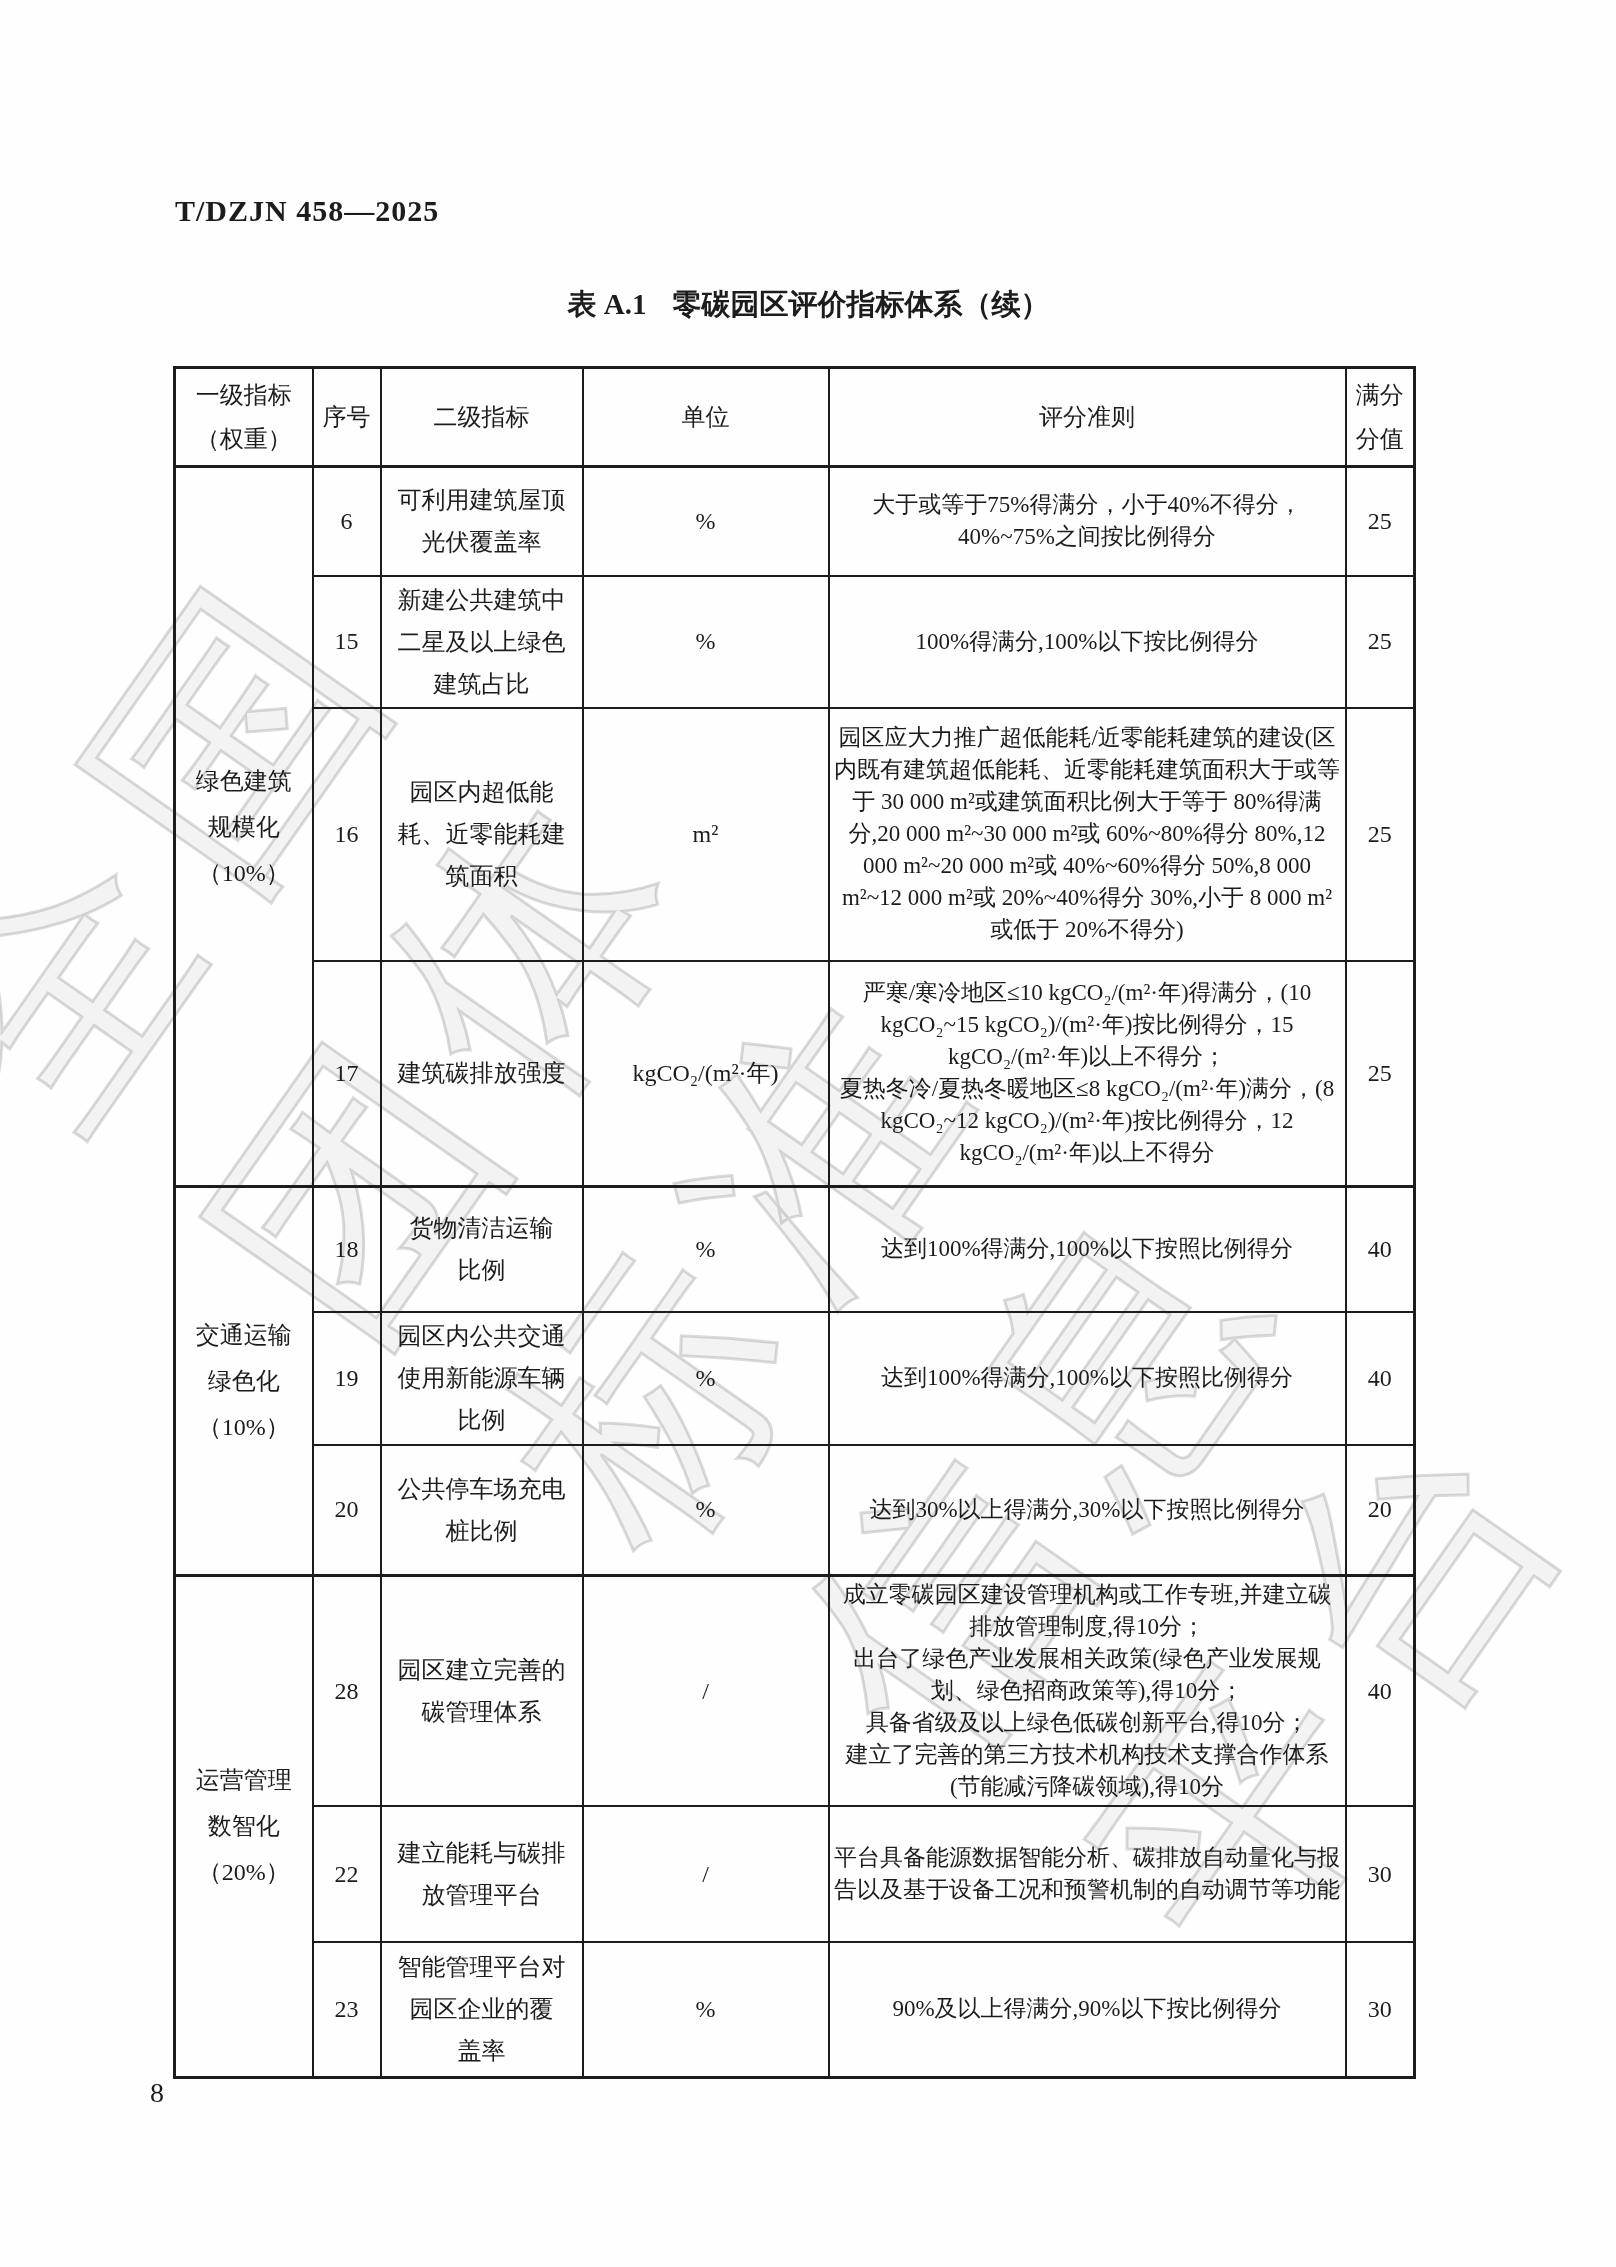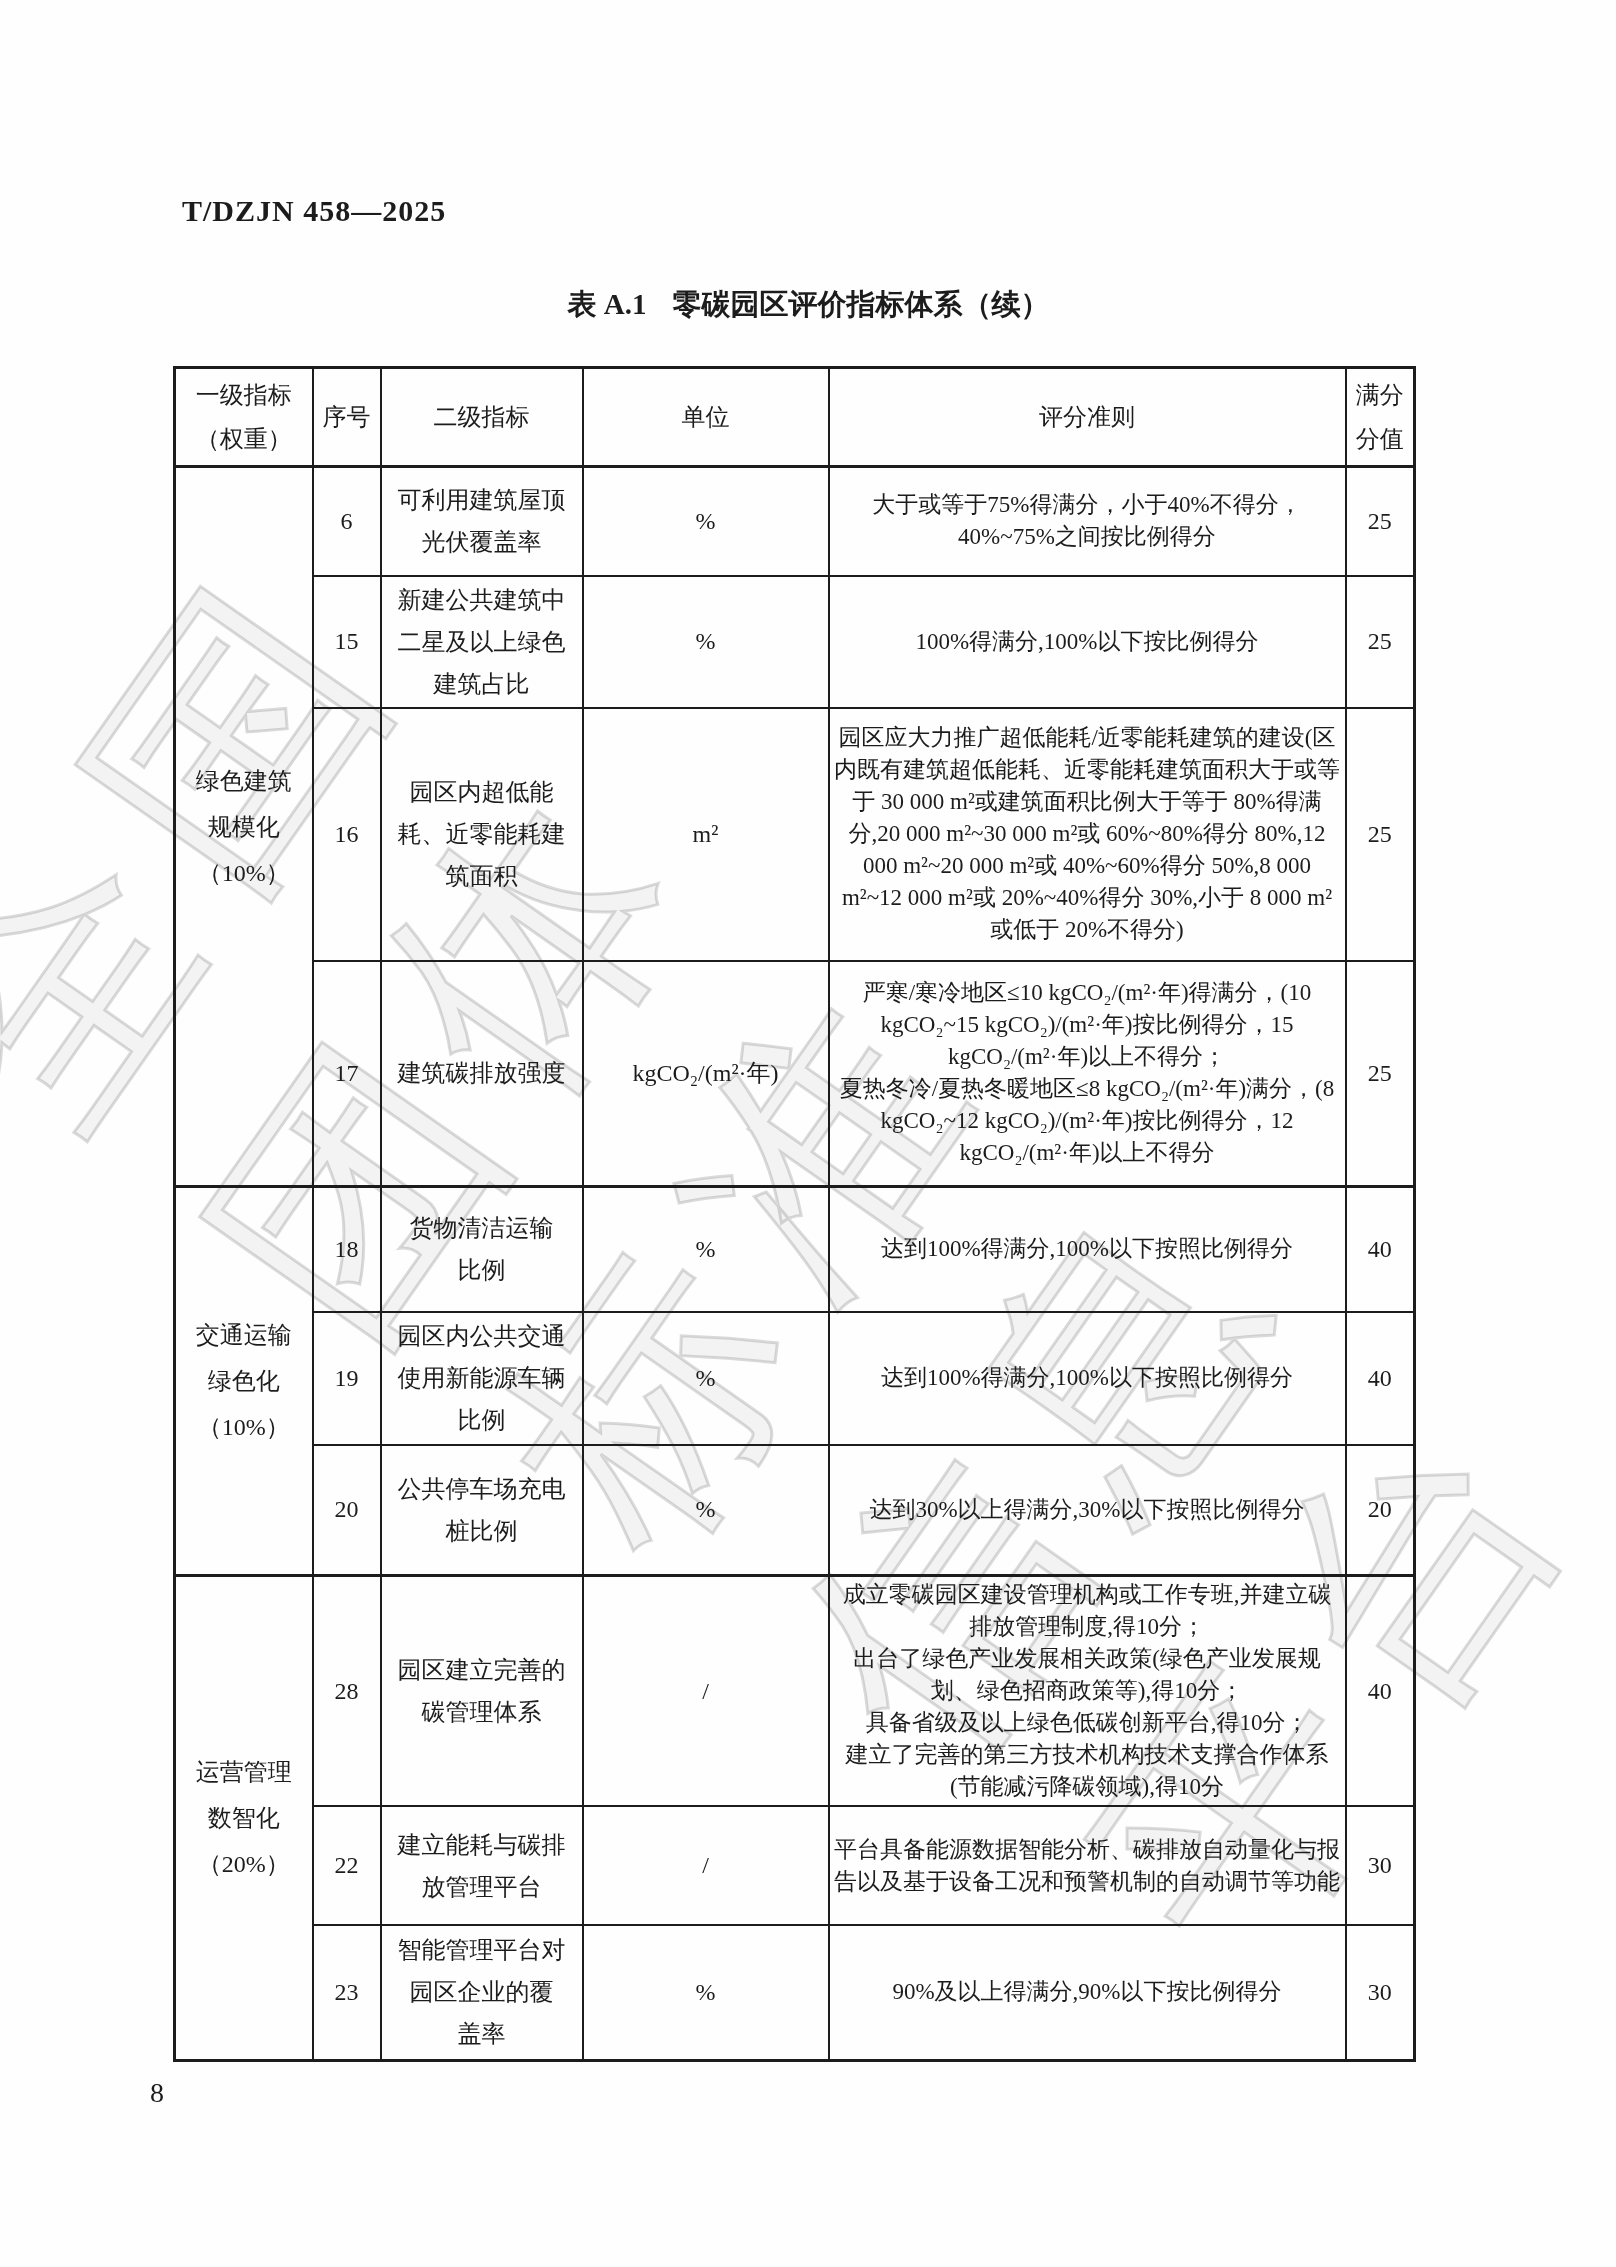--- a/index.html
+++ b/index.html
@@ -14,21 +14,21 @@
   }
   .watermark {
     position:absolute; left:50%; top:52%;
     transform:translate(-50%,-50%) rotate(-55deg);
     font-size:267px; letter-spacing:34px; white-space:nowrap;
     color:rgba(0,0,0,0.045);
     -webkit-text-stroke:3px rgba(0,0,0,0.14);
     pointer-events:none; z-index:0;
   }
   .doc-code {
-    position:absolute; left:182px; top:194px;
+    position:absolute; left:175px; top:194px;
     font-size:30px; font-weight:bold; letter-spacing:1px;
     z-index:2;
   }
   .table-title {
     position:absolute; left:0; top:285px; width:100%;
     text-align:center; font-size:29px; font-weight:bold;
     z-index:2;
   }
   .table-title .t-label { margin-right:26px; }
   table.eval {
@@ -62,21 +62,21 @@
   
   tr.h-head { height:99px; }
   tr.r14 { height:109px; }
   tr.r15 { height:121px; }
   tr.r16 { height:253px; }
   tr.r17 { height:226px; }
   tr.r18 { height:125px; }
   tr.r19 { height:133px; }
   tr.r20 { height:131px; }
   tr.r21 { height:222px; }
-  tr.r22 { height:119px; }
+  tr.r22 { height:136px; }
   tr.r23 { height:135px; }
   .page-num {
     position:absolute; left:150px; top:2077px;
     font-size:28px; z-index:2;
   }
 </style>
 </head>
 <body>
 
 <div class="page">

